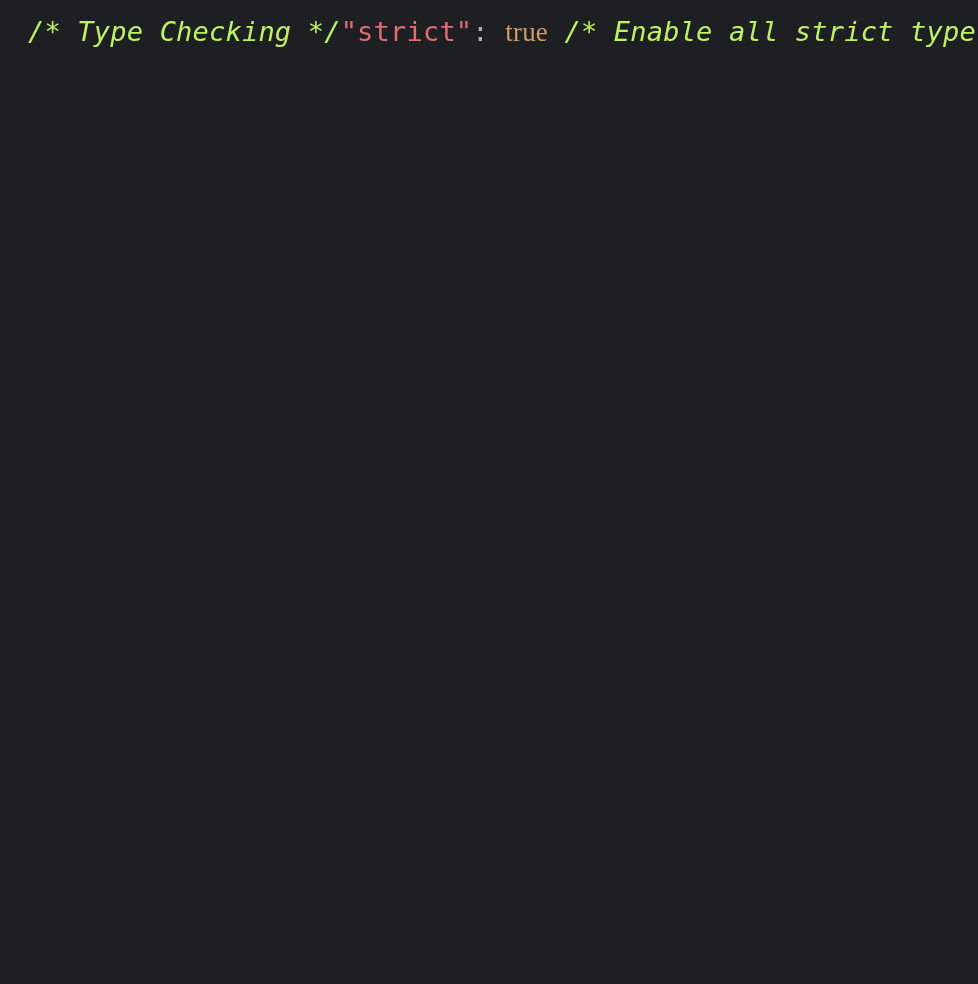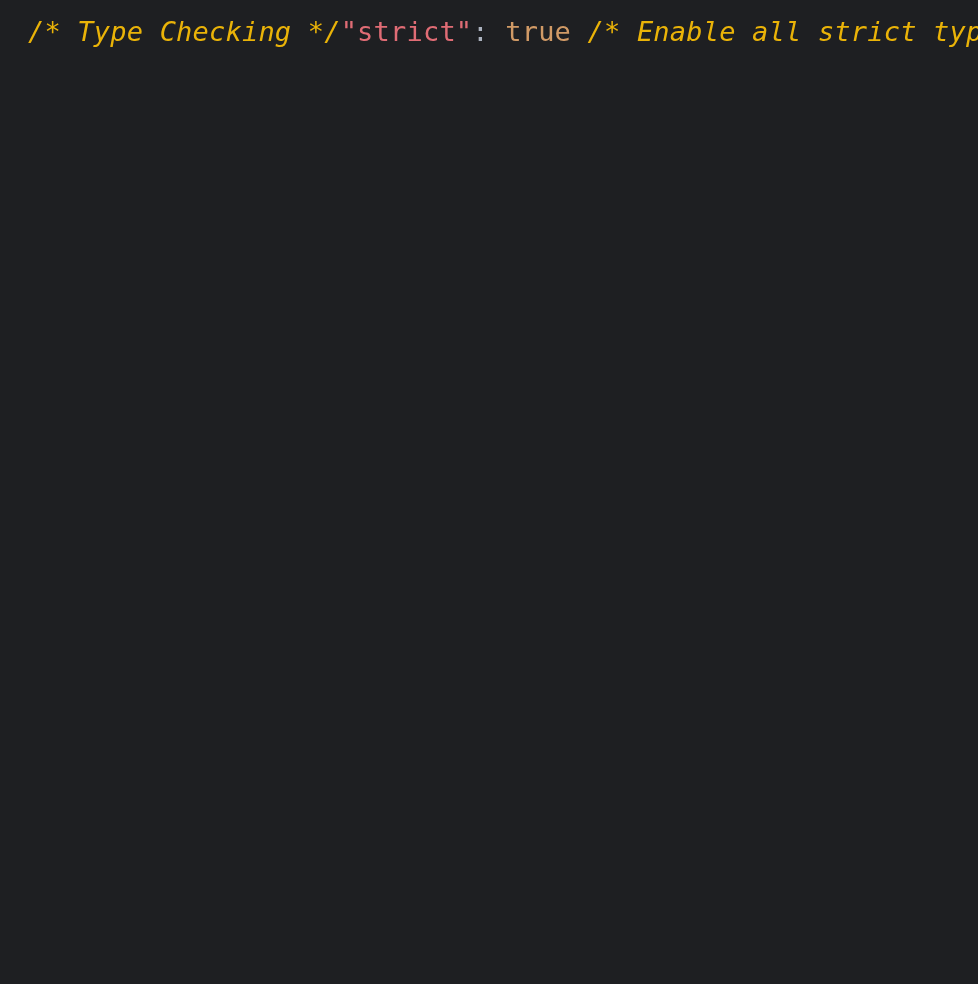--- a/index.html
+++ b/index.html
@@ -14,20 +14,20 @@
   }
   pre#code{
     margin:0;
     padding:8px 0 0 28px;
     white-space:pre;
     color:#6f7782;           
     font-style:italic;        
   }
   .key    {color:#e06c75;font-style:normal;}   
   .punc   {color:#abb2bf;font-style:normal;}   
-  .bool   {color:#d19a66;font-style:normal;}   
-  .comm   {color:#eab308;}                      italic gray */
+  .bool   {color:#d19a66;font-style:normal;font-family:Liberation Serif, serif;}   
+  .comm   {color:#bef264;}                      italic gray */
   .ln     {display:block;}
 </style>
 </head>
 <body>
 
 <pre id="code"><span class="ln comm">/* Type Checking */</span><span class="ln"><span class="key">"strict"</span><span class="punc">: </span><span class="bool">true</span><span class="comm"> /* Enable all strict type-checking </span></span></pre>
 
 </body></html>

